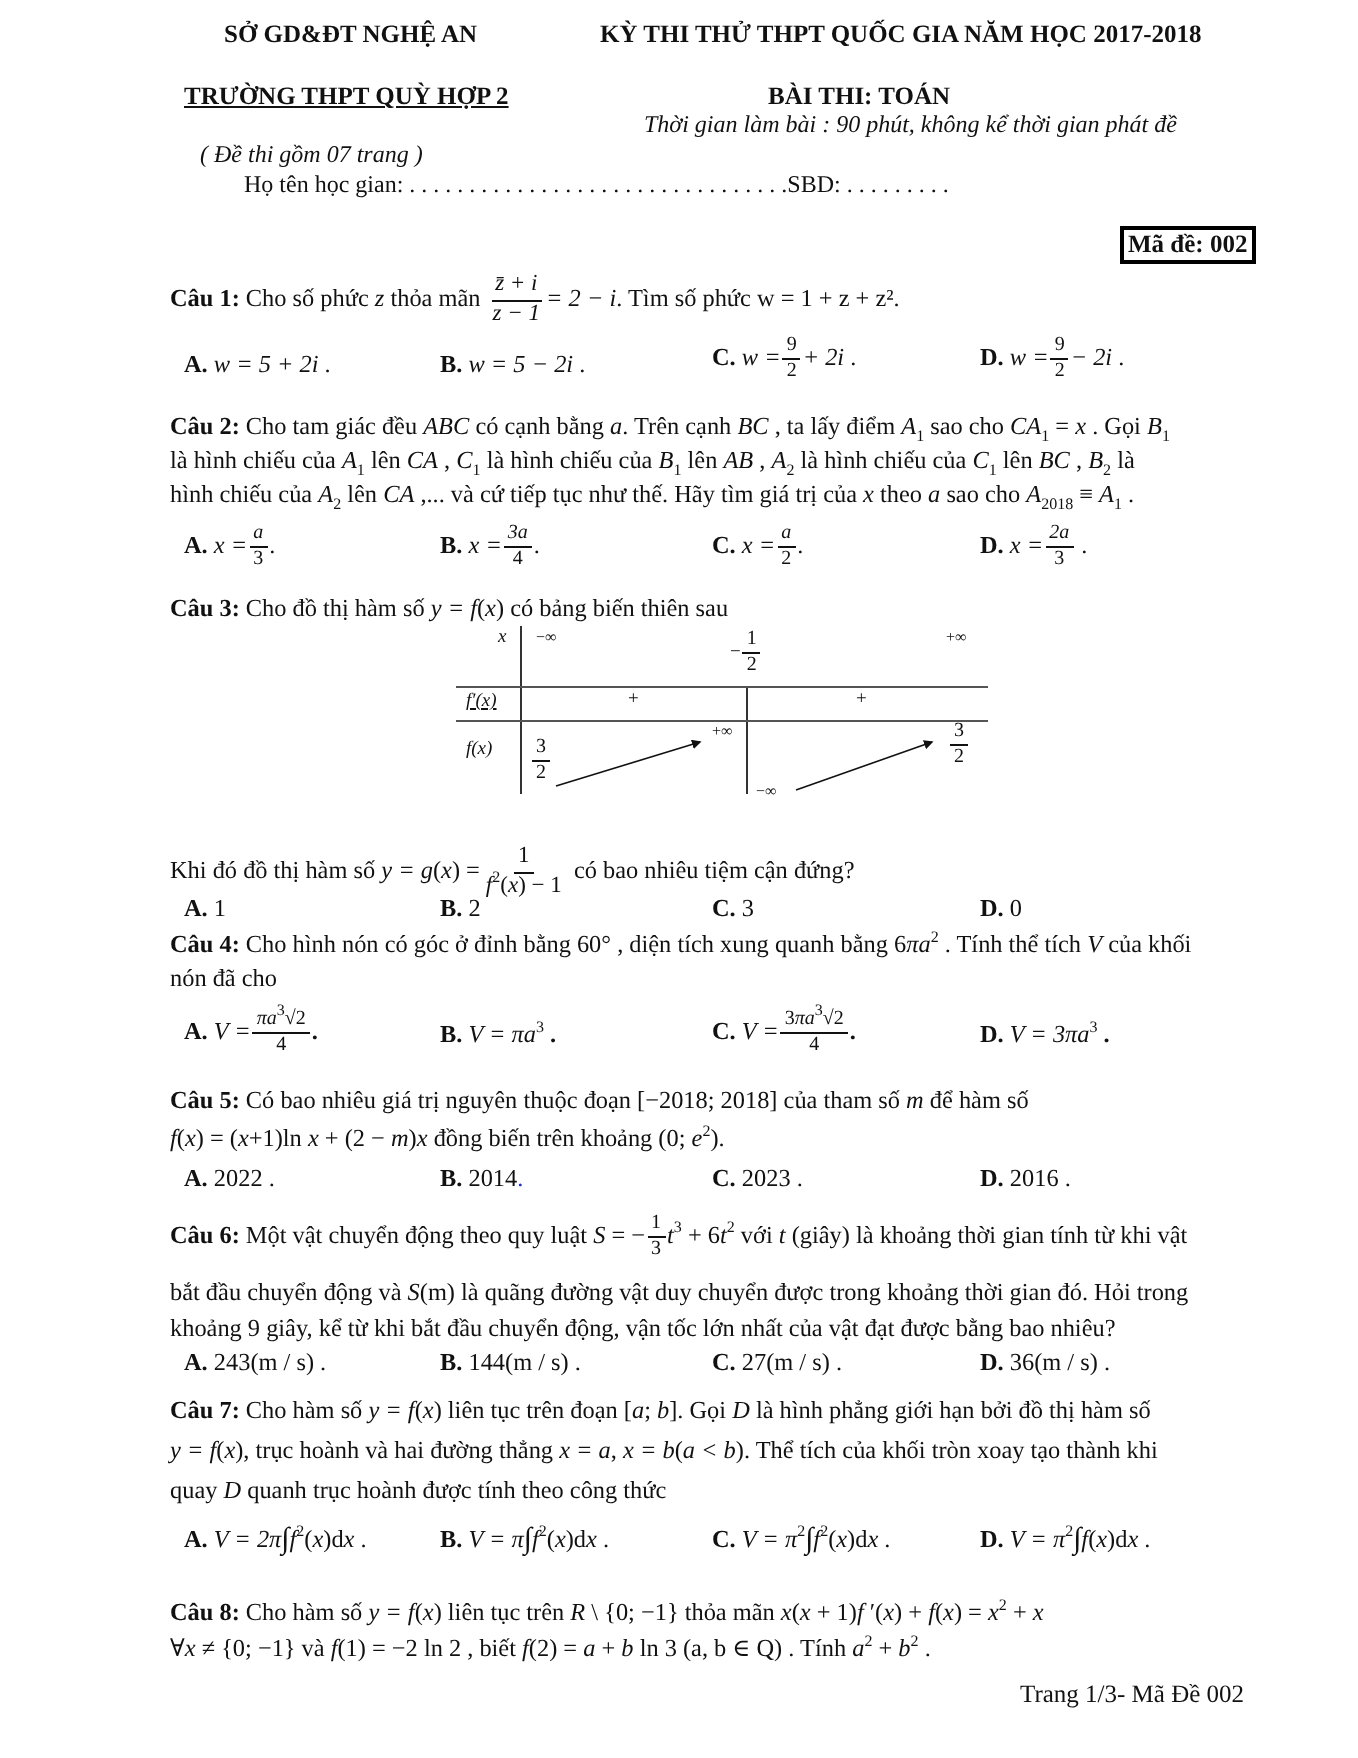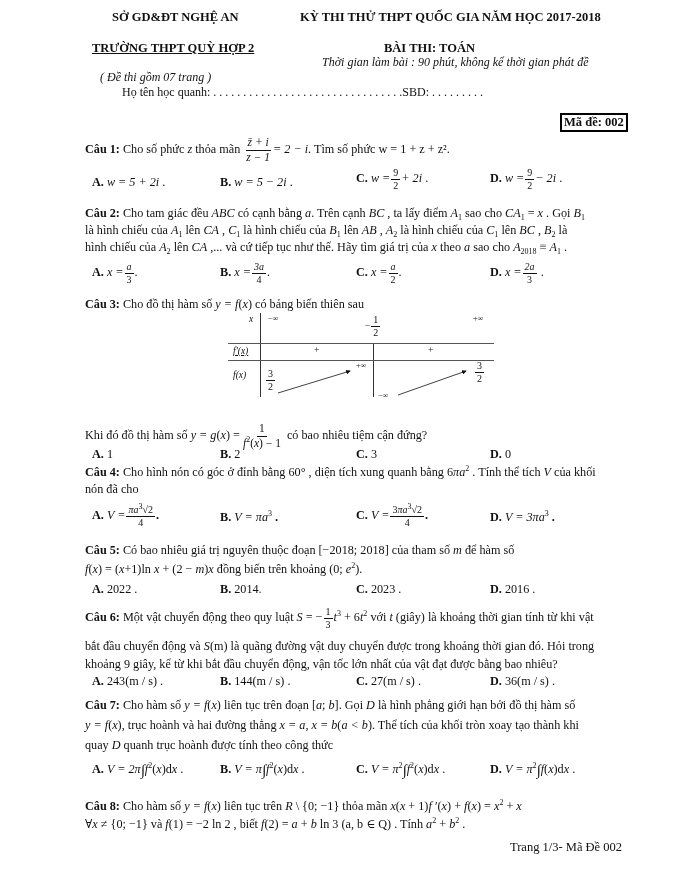--- a/index.html
+++ b/index.html
@@ -29,21 +29,21 @@
 </style>
 </head>
 <body>
 
 <div class="abs hdr" style="left:112px; top:10px;">SỞ GD&amp;ĐT NGHỆ AN</div>
 <div class="abs hdr" style="left:300px; top:10px;">KỲ THI THỬ THPT QUỐC GIA NĂM HỌC 2017-2018</div>
 <div class="abs hdr u" style="left:92px; top:41px;">TRƯỜNG THPT QUỲ HỢP 2</div>
 <div class="abs hdr" style="left:384px; top:41px;font-family:Liberation Serif, serif;">BÀI THI: TOÁN</div>
 <div class="abs i" style="left:322px; top:55px; font-size:12px;">Thời gian làm bài : 90 phút, không kể thời gian phát đề</div>
 <div class="abs i" style="left:100px; top:70px; font-size:12px;">( Đề thi gồm 07 trang )</div>
-<div class="abs" style="left:122px; top:85px; font-size:12px;">Họ tên học quanh: . . . . . . . . . . . . . . . . . . . . . . . . . . . . . . . .SBD: . . . . . . . . .</div>
+<div class="abs" style="left:122px; top:85px; font-size:12px;">Họ tên học gian: . . . . . . . . . . . . . . . . . . . . . . . . . . . . . . . .SBD: . . . . . . . . .</div>
 <div class="abs ma-de" style="left:560px; top:113px;">Mã đề: 002</div>
 
 <div class="abs q" style="left:85px; top:137px;">
   <span class="b">Câu 1:</span>
   <span>Cho số phức </span><span class="m">z</span><span> thỏa mãn </span>
   <span class="frac">
       <span class="n m">z̄ + i</span>
       <span class="d m">z − 1</span>
     </span><span class="m">= 2 − i</span><span>. Tìm số phức </span><span>w = 1 + z + z²</span><span>.</span>
 </div>

